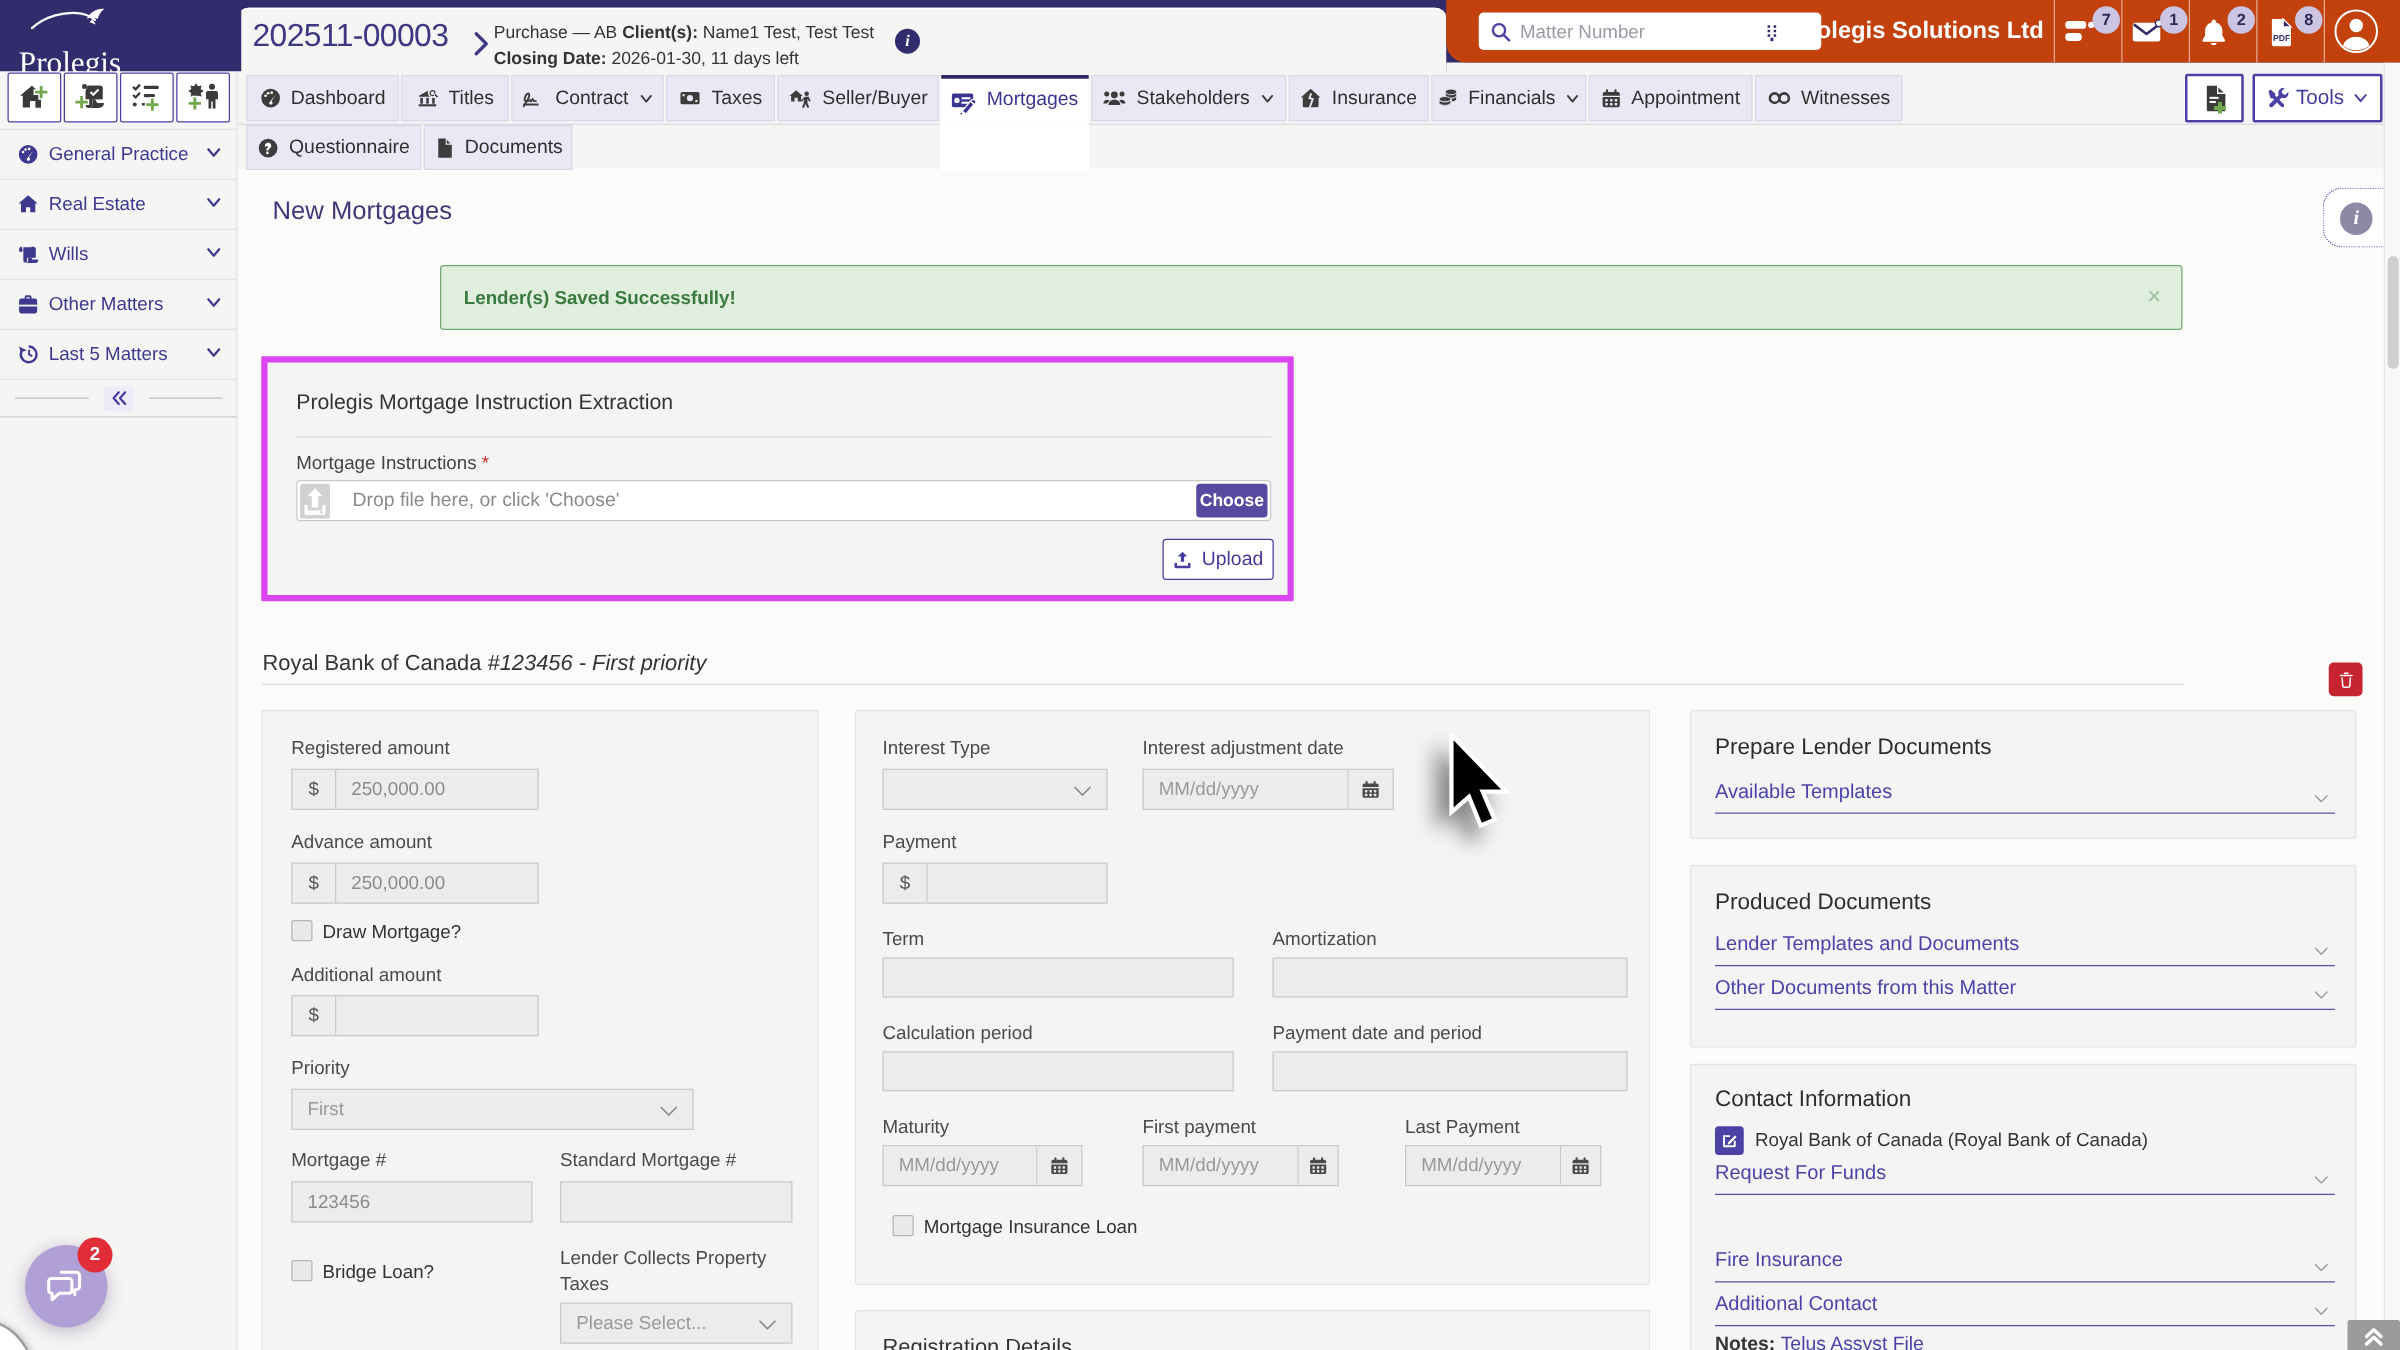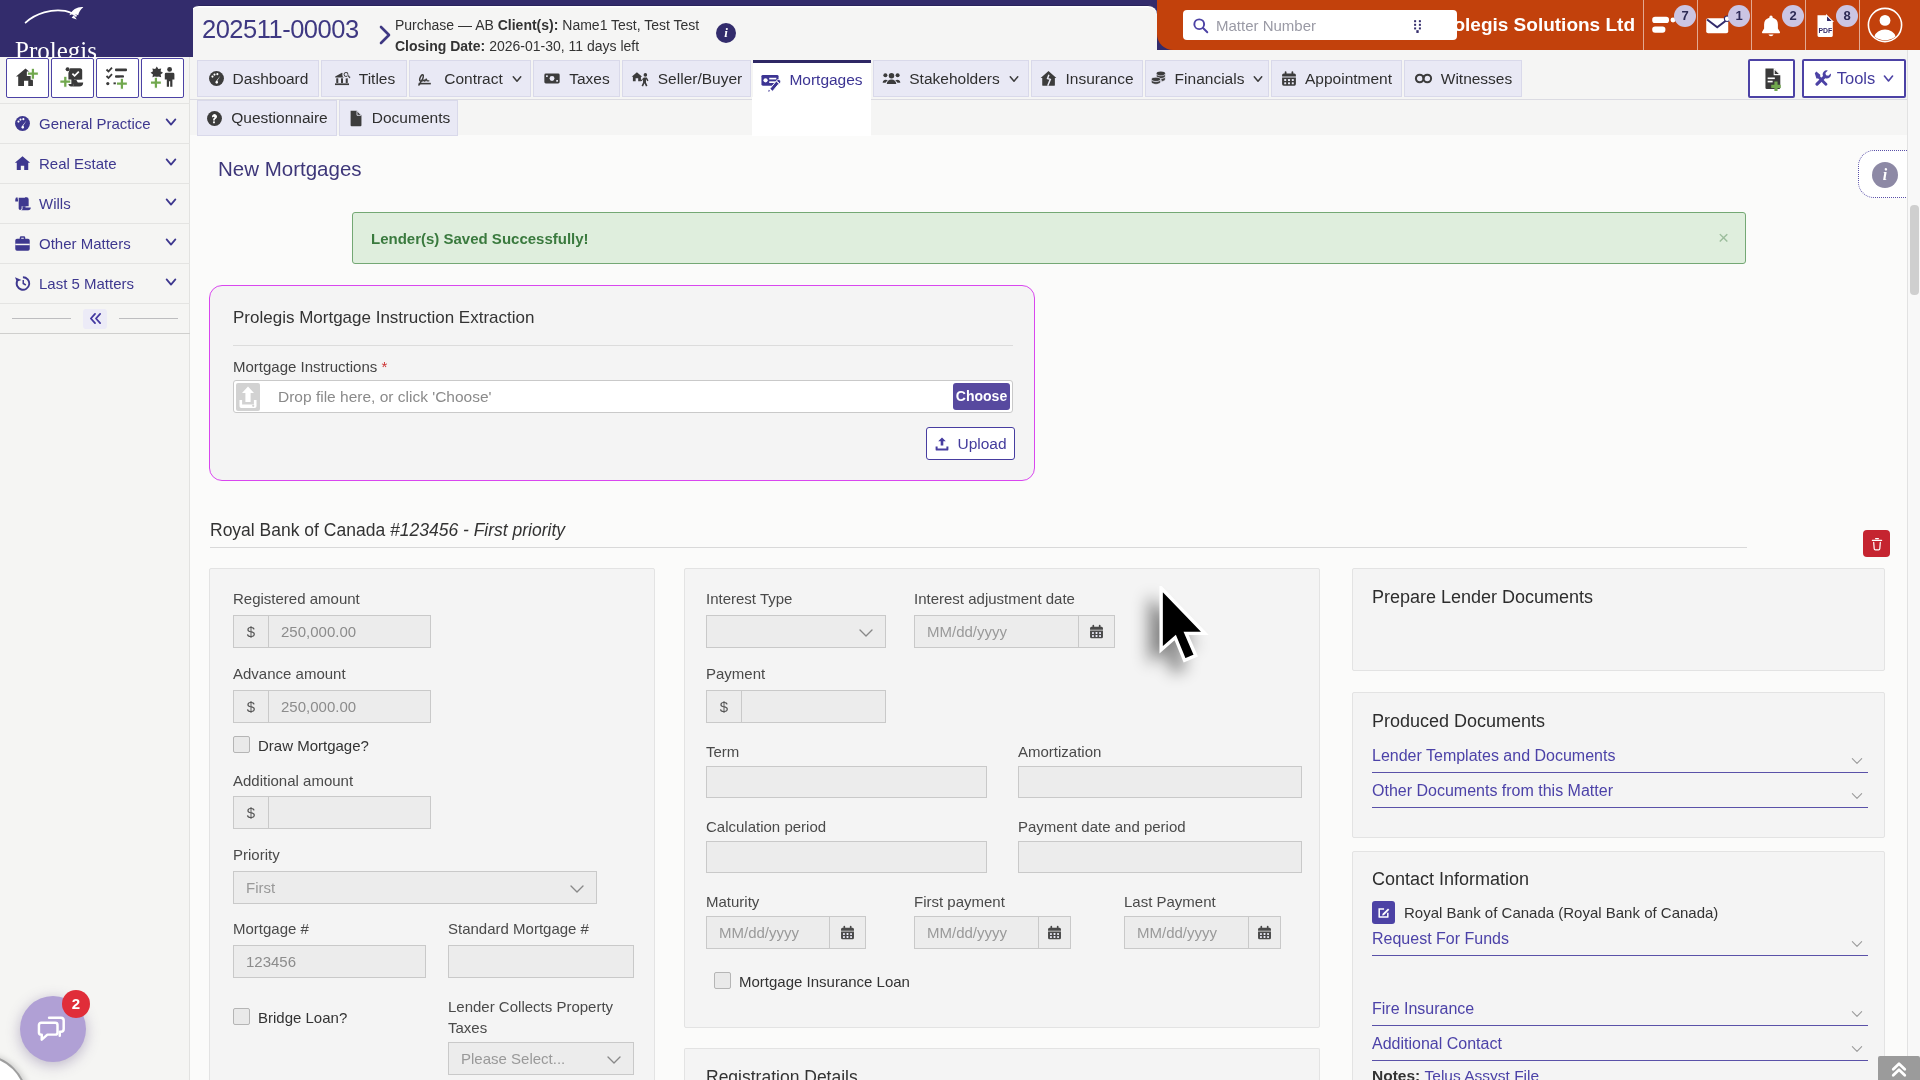--- a/index.html
+++ b/index.html
@@ -58,21 +58,21 @@
 
   
   .content { position:absolute; left:190px; top:135px; width:1730px; height:945px; }
   .page-title { position:absolute; left:28px; top:22px; font-size:20.5px; color:#3e3779; font-weight:400; }
   .info-tab { position:absolute; left:1668px; top:15px; width:54px; height:48px; background:#fff; border:1px dotted #5a50a8; border-right:none; border-radius:16px 0 0 16px; }
   .info-tab .circ { position:absolute; left:13px; top:11px; width:26px; height:26px; border-radius:50%; background:#8d89a5; color:#fff; text-align:center; line-height:26px; font-family:"Liberation Serif",serif; font-weight:bold; font-style:italic; font-size:16px; }
   .alert { position:absolute; left:162px; top:77px; width:1394px; height:52px; background:#dfeedd; border:1px solid #74a874; border-radius:3px; }
   .alert .txt { position:absolute; left:18px; top:17px; font-size:15px; font-weight:bold; color:#3a7a3e; }
   .alert .close { position:absolute; right:16px; top:14px; font-size:19px; color:#9cbd9c; }
 
-  .upload-card { position:absolute; left:19px; top:150px; width:826px; height:196px; background:#f4f4f4; border:1px solid #d946ef; border-radius:13px; }
+  .upload-card { position:absolute; left:19px; top:150px; width:826px; height:196px; background:#f4f4f4; border:5px solid #d946ef; border-radius:1px; }
   .uc-title { position:absolute; left:23px; top:22px; font-size:17px; color:#333; }
   .uc-div { position:absolute; left:23px; top:59px; width:780px; height:1px; background:#dcdcdc; }
   .uc-label { position:absolute; left:23px; top:72px; font-size:15px; color:#444; }
   .uc-label .req { color:#cc3333; }
   .dropzone { position:absolute; left:23px; top:94px; width:780px; height:33px; background:#fff; border:1px solid #c9c9c9; border-radius:3px; }
   .dz-text { position:absolute; left:44px; top:7px; font-size:15.5px; color:#8a8a8a; }
   .choose-btn { position:absolute; right:2px; top:2px; width:57px; height:27px; background:#57499f; border-radius:3px; color:#fff; font-size:14px; font-weight:bold; text-align:center; line-height:27px; }
   .upload-btn { position:absolute; left:716px; top:141px; width:89px; height:33px; background:#fff; border:1px solid #473da0; border-radius:3px; display:flex; align-items:center; justify-content:center; gap:7px; color:#433b9c; font-size:15.5px; }
 
   .rbc-head { position:absolute; left:20px; top:385px; font-size:17.5px; color:#333; }
@@ -678,21 +678,21 @@
         <div class="inp" style="width:163px">250,000.00</div>
       </div>
       <div class="cb" style="left:23px;top:167px"></div>
       <div class="cb-label" style="left:48px;top:168px">Draw Mortgage?</div>
       <div class="lbl" style="left:23px;top:203px">Additional amount</div>
       <div class="grp" style="left:23px;top:227px">
         <div class="addon">$</div>
         <div class="inp" style="width:163px"></div>
       </div>
       <div class="lbl" style="left:23px;top:277px">Priority</div>
-      <div class="sel" style="left:23px;top:302px;width:364px">
+      <div class="sel" style="left:23px;top:302px;width:322px">
         <span>First</span>
         <svg width="22" height="18" viewBox="0 0 24 24" style="color:#888">
             <use href="#sym-chev-thin"></use>
           </svg>
       </div>
       <div class="lbl" style="left:23px;top:351px">Mortgage #</div>
       <div class="lbl" style="left:238px;top:351px">Standard Mortgage #</div>
       <div class="inp" style="position:absolute;left:23px;top:376px;width:193px">123456</div>
       <div class="inp" style="position:absolute;left:238px;top:376px;width:186px"></div>
       <div class="cb" style="left:23px;top:439px"></div>
@@ -765,20 +765,26 @@
       <div class="cb" style="left:29px;top:403px"></div>
       <div class="cb-label" style="left:54px;top:404px">Mortgage Insurance Loan</div>
     </div>
 
     <div class="reg-panel">
       <div class="reg-title">Registration Details</div>
     </div>
 
     <div class="rcard" style="top:433px;height:103px">
       <div class="rtitle" style="top:18px">Prepare Lender Documents</div>
+      <div class="acc" style="top:56px">
+        <span>Available Templates</span>
+        <svg width="18" height="14" viewBox="0 0 24 24" style="color:#999">
+            <use href="#sym-chev-thin"></use>
+          </svg>
+      </div>
     </div>
     <div class="rcard" style="top:557px;height:146px">
       <div class="rtitle" style="top:18px">Produced Documents</div>
       <div class="acc" style="top:54px">
         <span>Lender Templates and Documents</span>
         <svg width="18" height="14" viewBox="0 0 24 24" style="color:#999">
             <use href="#sym-chev-thin"></use>
           </svg>
       </div>
       <div class="acc" style="top:89px">

